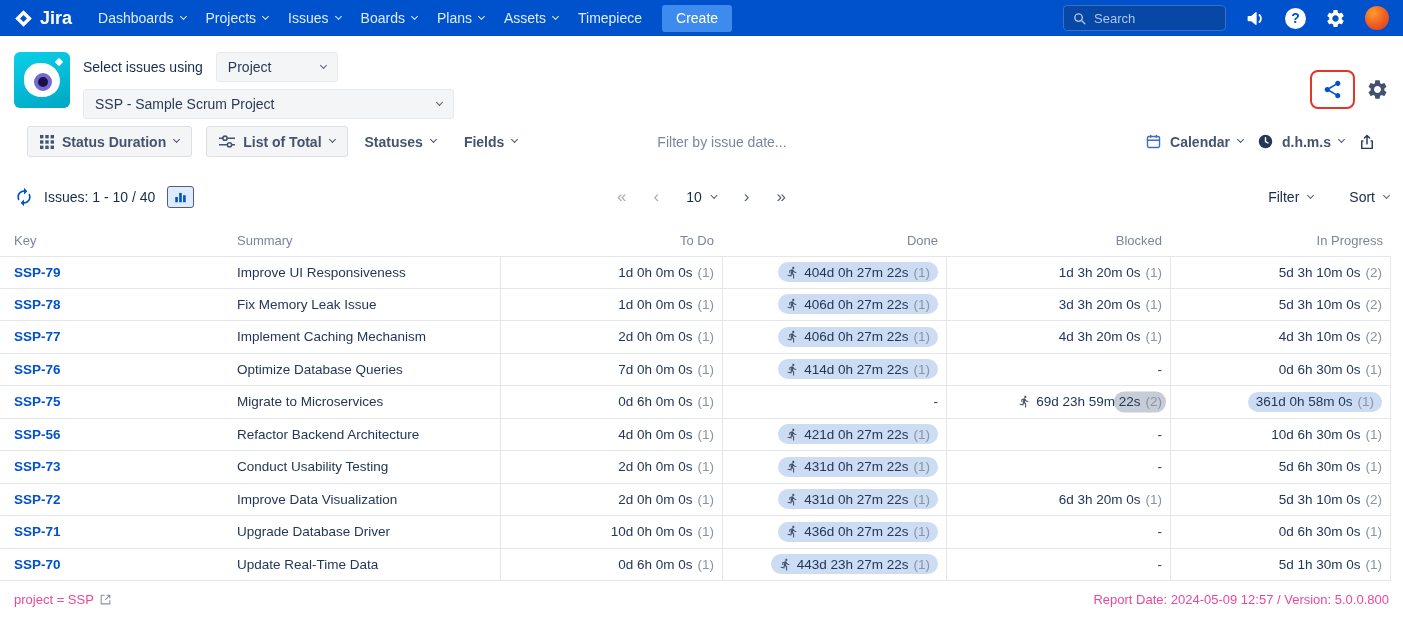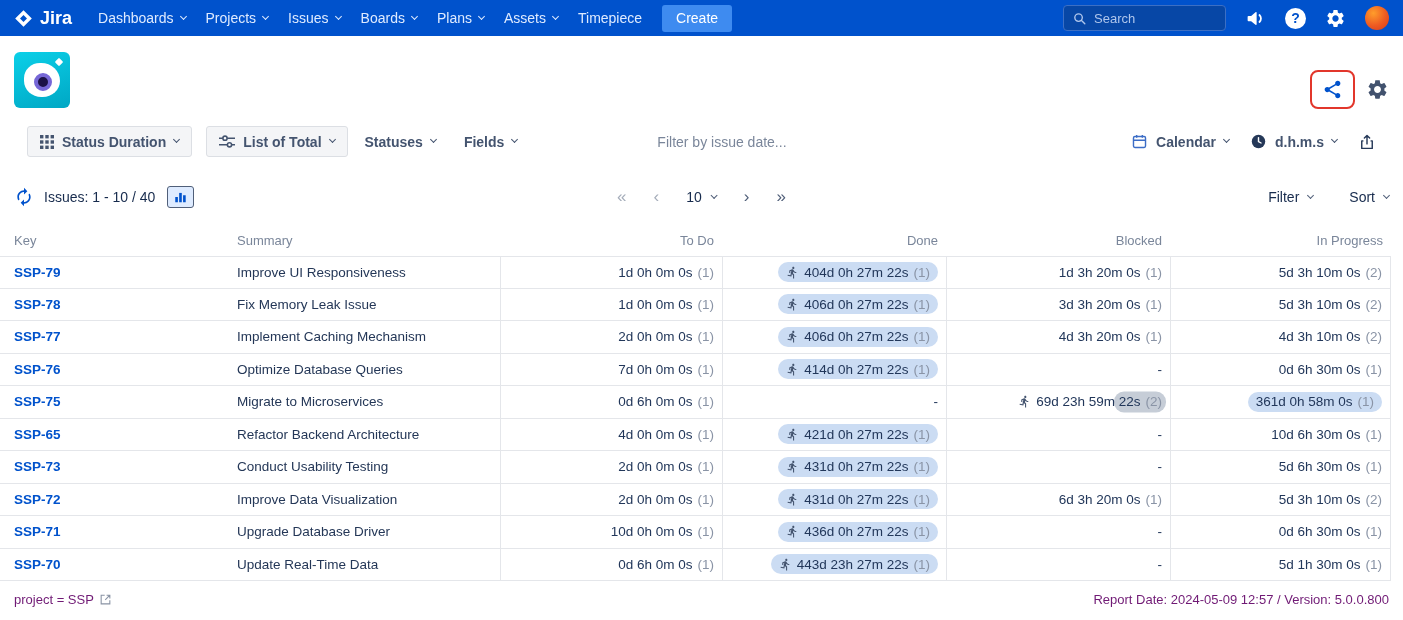--- a/index.html
+++ b/index.html
@@ -36,21 +36,21 @@
   .share-annot { border:2px solid #E2362B; border-radius:8px; padding:7px 10px; display:flex; align-items:center; }
 
   
   .toolbar { display:flex; align-items:center; padding:2px 27px 14px; height:47px; }
   .tb-btn { display:flex; align-items:center; gap:8px; background:#F4F5F7; border:1px solid #DCDFE4; border-radius:3px; height:31px; padding:0 12px; color:#44546F; font-weight:600; cursor:pointer; white-space:nowrap; }
   .tb-btn + .tb-btn { margin-left:14px; }
   .tb-link { display:flex; align-items:center; gap:8px; color:#44546F; font-weight:600; cursor:pointer; white-space:nowrap; }
   .statuses { margin-left:17px; }
   .fields { margin-left:28px; }
   .date-filter { color:#7A869A; margin-left:140px; cursor:text; white-space:nowrap; }
-  .tb-right { margin-left:auto; display:flex; gap:21px; }
+  .tb-right { margin-left:auto; display:flex; gap:14px; }
 
   
   .pagebar { display:flex; align-items:center; padding:15px 14px 17px; position:relative; height:54px; }
   .issues-label { margin-left:10px; }
   .chart-btn { margin-left:12px; width:27px; height:22px; background:#DEEBFF; border:1px solid #505F79; border-radius:3px; display:flex; align-items:center; justify-content:center; cursor:pointer; }
   .pager { position:absolute; left:50%; transform:translateX(-50%); display:flex; align-items:center; gap:27px; }
   .pg-first,.pg-prev { color:#A5ADBA; font-size:17px; cursor:pointer; }
   .pg-next,.pg-last { color:#505F79; font-size:17px; cursor:pointer; }
   .pg-size { display:flex; align-items:center; gap:10px; cursor:pointer; color:#172B4D; }
   .pg-size .cv,.pg-link .cv { color:#505F79; }
@@ -71,21 +71,21 @@
   .keylink { color:#0052CC; font-weight:600; text-decoration:none; cursor:pointer; }
   .sumc { padding-left:14px; color:#243757; }
   .dur { justify-content:flex-end; padding-right:8px; position:relative; }
   .bar { position:absolute; right:4px; top:50%; transform:translateY(-50%); height:21px; border-radius:10px; background:#CBDCF3; z-index:0; }
   .dv { display:inline-flex; align-items:center; gap:5px; position:relative; z-index:1; color:#22375A; white-space:nowrap; }
   .dv.pill { background:#CBDCF3; padding:2.5px 8px; border-radius:10px; }
   .run { width:13px; height:13px; color:#44546F; flex:none; }
   .cnt { color:#8A94A6; }
 
   
-  .footer { display:flex; justify-content:space-between; align-items:center; padding:11px 14px; color:#701a75; font-size:13px; }
+  .footer { display:flex; justify-content:space-between; align-items:center; padding:11px 14px; color:#ec4899; font-size:13px; }
   .flink { display:flex; align-items:center; gap:5px; cursor:pointer; }
 </style>
 </head>
 <body>
 
 <nav class="navbar">
   <div class="logo">
     <svg width="19" height="19" viewBox="0 0 24 24">
         <path fill="#fff" d="M12 1.5L22.5 12 12 22.5 1.5 12 12 1.5zm0 6.1L7.6 12l4.4 4.4 4.4-4.4L12 7.6z"></path>
       </svg>
@@ -142,20 +142,33 @@
     </span>
     <div class="avatar"></div>
   </div>
 </nav>
 
 <section class="header">
   <div class="app-icon">
     <div class="blob"></div>
     <div class="ring"></div>
     <div class="spark"></div>
+  </div>
+  <div class="header-left">
+    <div class="row1">
+      <span>Select issues using</span>
+      <div class="sel sel-mode">
+        <span>Project</span>
+          <i class="cv"></i>
+      </div>
+    </div>
+    <div class="sel sel-project">
+      <span>SSP - Sample Scrum Project</span>
+        <i class="cv"></i>
+    </div>
   </div>
   <div class="header-right">
     <div class="share-annot">
       <span class="icon-btn">
         <svg width="21" height="21" viewBox="0 0 24 24">
             <path fill="#0052CC" d="M18 16.08c-.76 0-1.44.3-1.96.77L8.91 12.7c.05-.23.09-.46.09-.7s-.04-.47-.09-.7l7.05-4.11c.54.5 1.25.81 2.04.81 1.66 0 3-1.34 3-3s-1.34-3-3-3-3 1.34-3 3c0 .24.04.47.09.7L8.04 9.81C7.5 9.31 6.79 9 6 9c-1.66 0-3 1.34-3 3s1.34 3 3 3c.79 0 1.5-.31 2.04-.81l7.12 4.16c-.05.21-.08.43-.08.65 0 1.61 1.31 2.92 2.92 2.92 1.61 0 2.92-1.31 2.92-2.92s-1.31-2.92-2.92-2.92z"></path>
           </svg>
       </span>
     </div>
     <span class="icon-btn">
@@ -437,21 +450,21 @@
         </div>
         <div class="cell dur">
           <span class="dv pill">
             <span class="tm">361d 0h 58m 0s</span>
             <span class="cnt">(1)</span>
           </span>
         </div>
       </div>
       <div class="grid trow">
         <div class="cell keyc">
-          <a class="keylink">SSP-65</a>
+          <a class="keylink">SSP-56</a>
         </div>
         <div class="cell sumc">Refactor Backend Architecture</div>
         <div class="cell dur">
           <span class="dv">
             <span class="tm">4d 0h 0m 0s</span>
             <span class="cnt">(1)</span>
           </span>
         </div>
         <div class="cell dur">
           <span class="dv pill">

